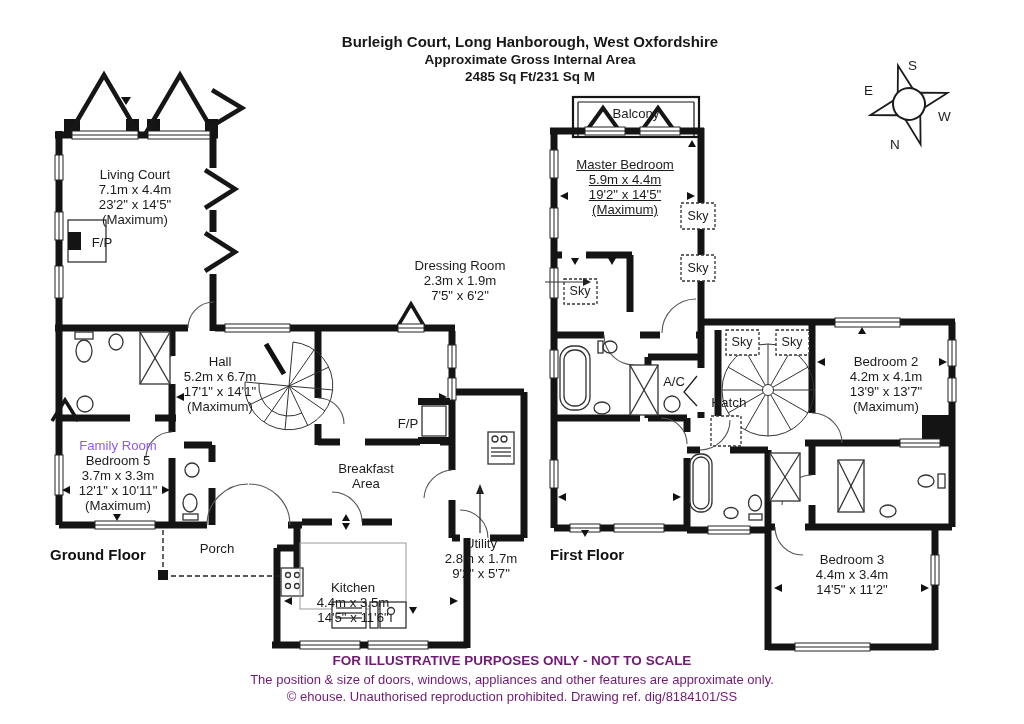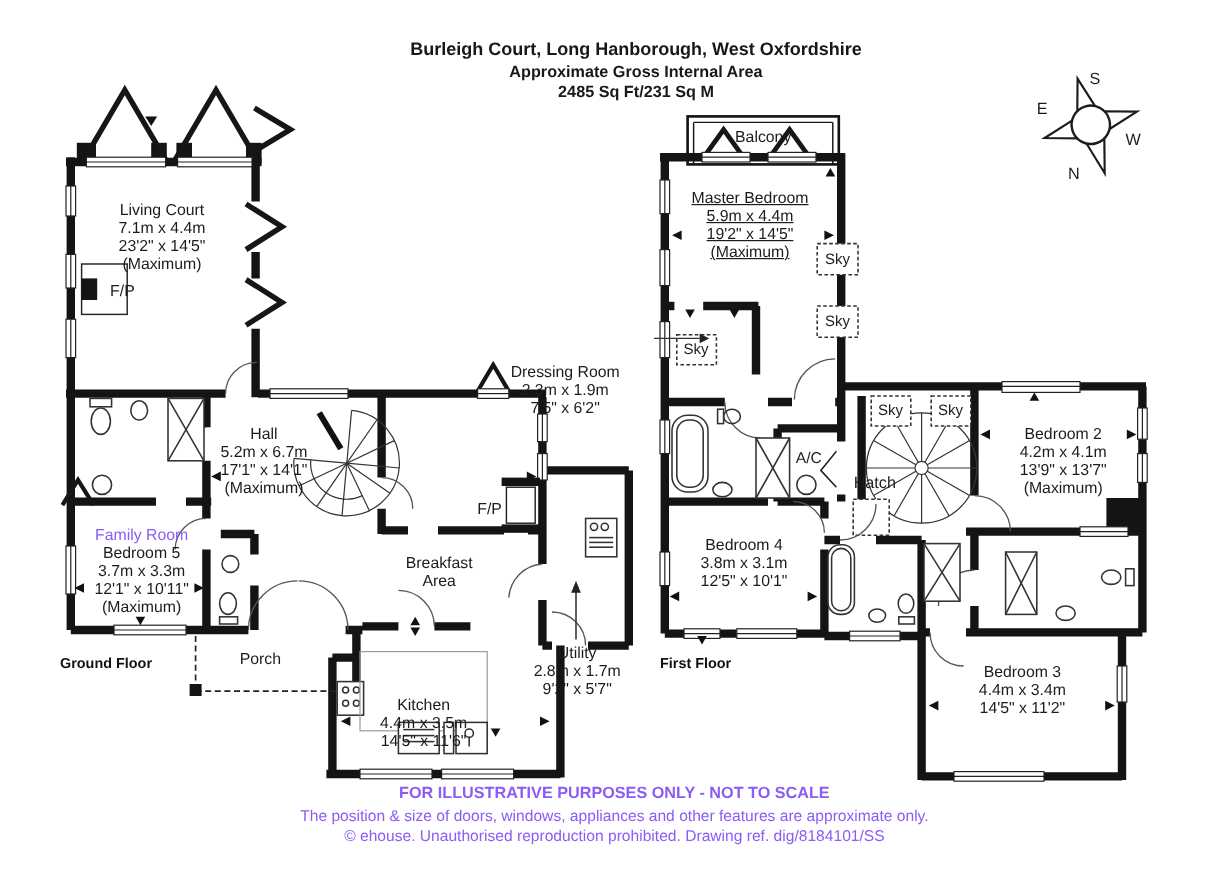--- a/index.html
+++ b/index.html
@@ -4,24 +4,24 @@
 <style>
   html,body{margin:0;padding:0;background:#fff;}
   .canvas{position:relative;width:1024px;height:724px;background:#fff;overflow:hidden;
           font-family:"Liberation Sans",sans-serif;}
   svg{position:absolute;left:0;top:0;}
   .hdr{position:absolute;left:30px;width:1000px;text-align:center;font-weight:bold;color:#181818;}
   .lbl{position:absolute;text-align:center;font-size:13.2px;line-height:1.14;color:#1c1c1c;}
   .ln{display:block;white-space:nowrap;}
   .wrap .ln{white-space:normal;}
   .alt{color:#8b5cf6;}
-  .floor-label{position:absolute;font-weight:bold;font-size:12px;color:#101010;}
+  .floor-label{position:absolute;font-weight:bold;font-size:15px;color:#101010;}
   .tiny{position:absolute;font-size:12.5px;color:#1c1c1c;text-align:center;}
   .compass-letter{position:absolute;font-size:13.5px;color:#1c1c1c;}
-  .footer{position:absolute;left:0;width:1024px;text-align:center;color:#8b5cf6;}
+  .footer{position:absolute;left:0;width:1024px;text-align:center;color:#701a75;}
   .f1{font-weight:bold;font-size:13.5px;}
   .f2{font-size:13px;}
 </style>
 </head>
 <body>
 
 <div class="canvas">
 
   <svg width="1024" height="724" viewBox="0 0 1024 724">
 
@@ -492,35 +492,30 @@
 
   <div class="lbl" style="left:596px;top:106px;width:80px;">
     <span class="ln">Balcony</span>
   </div>
   <div class="lbl" style="left:552px;top:157px;width:146px;text-decoration:underline;">
     <span class="ln">Master Bedroom</span>
     <span class="ln">5.9m x 4.4m</span>
     <span class="ln">19'2" x 14'5"</span>
     <span class="ln">(Maximum)</span>
   </div>
-  <div class="lbl" style="left:411px;top:258px;width:120px;margin-top:44px;">
+  <div class="lbl" style="left:400px;top:258px;width:120px;">
     <span class="ln">Dressing Room</span>
     <span class="ln">2.3m x 1.9m</span>
     <span class="ln">7'5" x 6'2"</span>
   </div>
   <div class="lbl" style="left:814px;top:354px;width:144px;">
     <span class="ln">Bedroom 2</span>
     <span class="ln">4.2m x 4.1m</span>
     <span class="ln">13'9" x 13'7"</span>
     <span class="ln">(Maximum)</span>
-  </div>
-  <div class="lbl" style="left:548px;top:446px;width:144px;">
-    <span class="ln">Bedroom 4</span>
-    <span class="ln">3.8m x 3.1m</span>
-    <span class="ln">12'5" x 10'1"</span>
   </div>
   <div class="lbl" style="left:780px;top:552px;width:144px;">
     <span class="ln">Bedroom 3</span>
     <span class="ln">4.4m x 3.4m</span>
     <span class="ln">14'5" x 11'2"</span>
   </div>
   <div class="floor-label" style="left:550px;top:546px;">First Floor</div>
 
   <div class="tiny" style="left:684px;top:209px;width:28px;">Sky</div>
   <div class="tiny" style="left:684px;top:261px;width:28px;">Sky</div>

